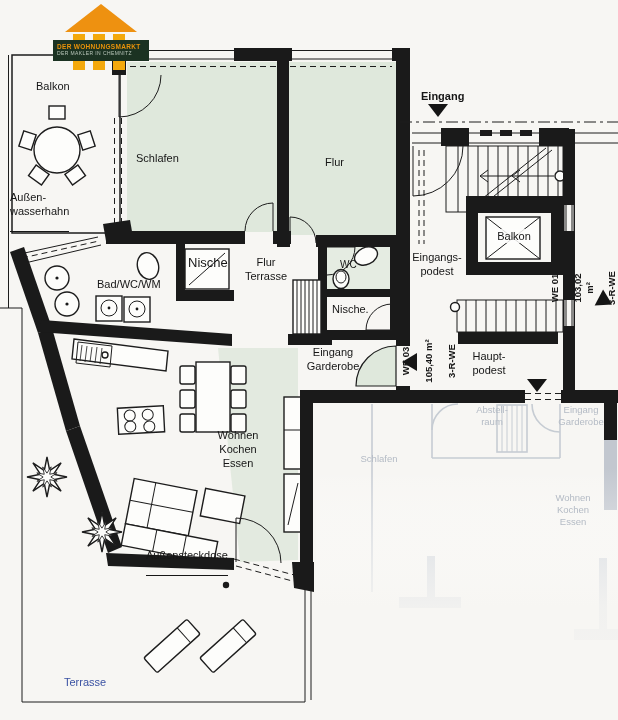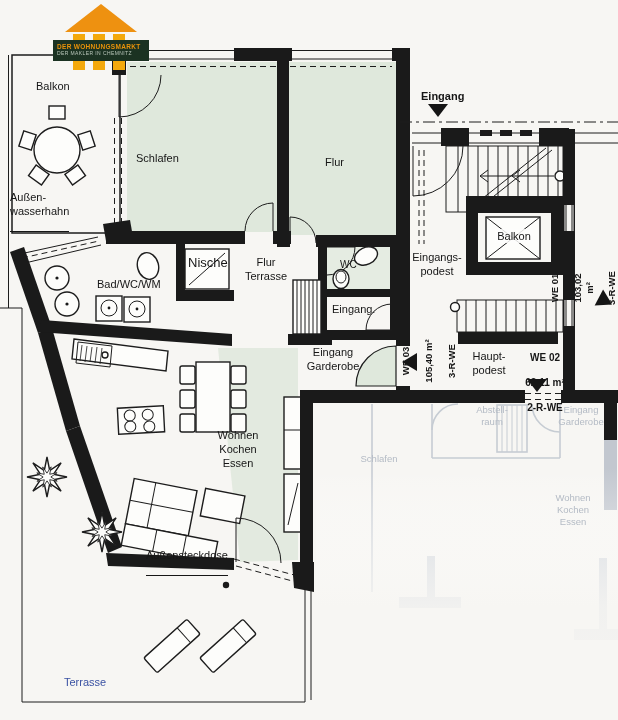--- a/index.html
+++ b/index.html
@@ -333,21 +333,21 @@
 <div class="lbl" style="left:325px;top:155px">Flur</div>
 <div class="lbl b" style="left:421px;top:89px;font-size:11px">Eingang</div>
 <div class="tri tri-down" style="left:428px;top:104px"></div>
 <div class="lbl c" style="left:437px;top:250px">Eingangs-
 podest</div>
 <div class="lbl c bgw" style="left:514px;top:229px">Balkon</div>
 <div class="lbl sm" style="left:188px;top:255px">Nische</div>
 <div class="lbl c" style="left:266px;top:255px">Flur
 Terrasse</div>
 <div class="lbl" style="left:340px;top:259px;font-size:10px">WC</div>
-<div class="lbl" style="left:332px;top:302px">Eingang.</div>
+<div class="lbl" style="left:332px;top:302px">Nische.</div>
 <div class="lbl" style="left:97px;top:277px">Bad/WC/WM</div>
 <div class="lbl c" style="left:333px;top:345px">Eingang
 Garderobe</div>
 <div class="lbl c" style="left:489px;top:349px">Haupt-
 podest</div>
 <div class="lbl c" style="left:238px;top:428px">Wohnen
 Kochen
 Essen</div>
 <div class="lbl" style="left:146px;top:548px"><span class="ul" style="display:inline-block">Außensteckdose</span></div>
 <div class="lbl blue" style="left:64px;top:675px">Terrasse</div>
@@ -359,25 +359,20 @@
 </div>
 <div class="tri tri-right" style="left:598px;top:292px;transform:rotate(28deg)"></div>
 
 <div class="lbl rot b" style="left:429px;top:361px">
   <div>WE 03</div>
   <div>105,40 m²</div>
   <div>3-R-WE</div>
 </div>
 <div class="tri tri-left" style="left:402px;top:353px"></div>
 
-<div class="lbl c b" style="left:545px;top:339px;font-size:10px;line-height:1.25">
-  <div>WE 02</div>
-  <div>62,11 m²</div>
-  <div>2-R-WE</div>
-</div>
 <div class="tri tri-down" style="left:527px;top:379px"></div>
 
 <div class="lbl c faded" style="left:492px;top:404px">Abstell-
 raum</div>
 <div class="lbl c faded" style="left:581px;top:404px">Eingang
 Garderobe</div>
 <div class="lbl c faded" style="left:379px;top:453px">Schlafen</div>
 <div class="lbl c faded" style="left:573px;top:492px">Wohnen
 Kochen
 Essen</div>

